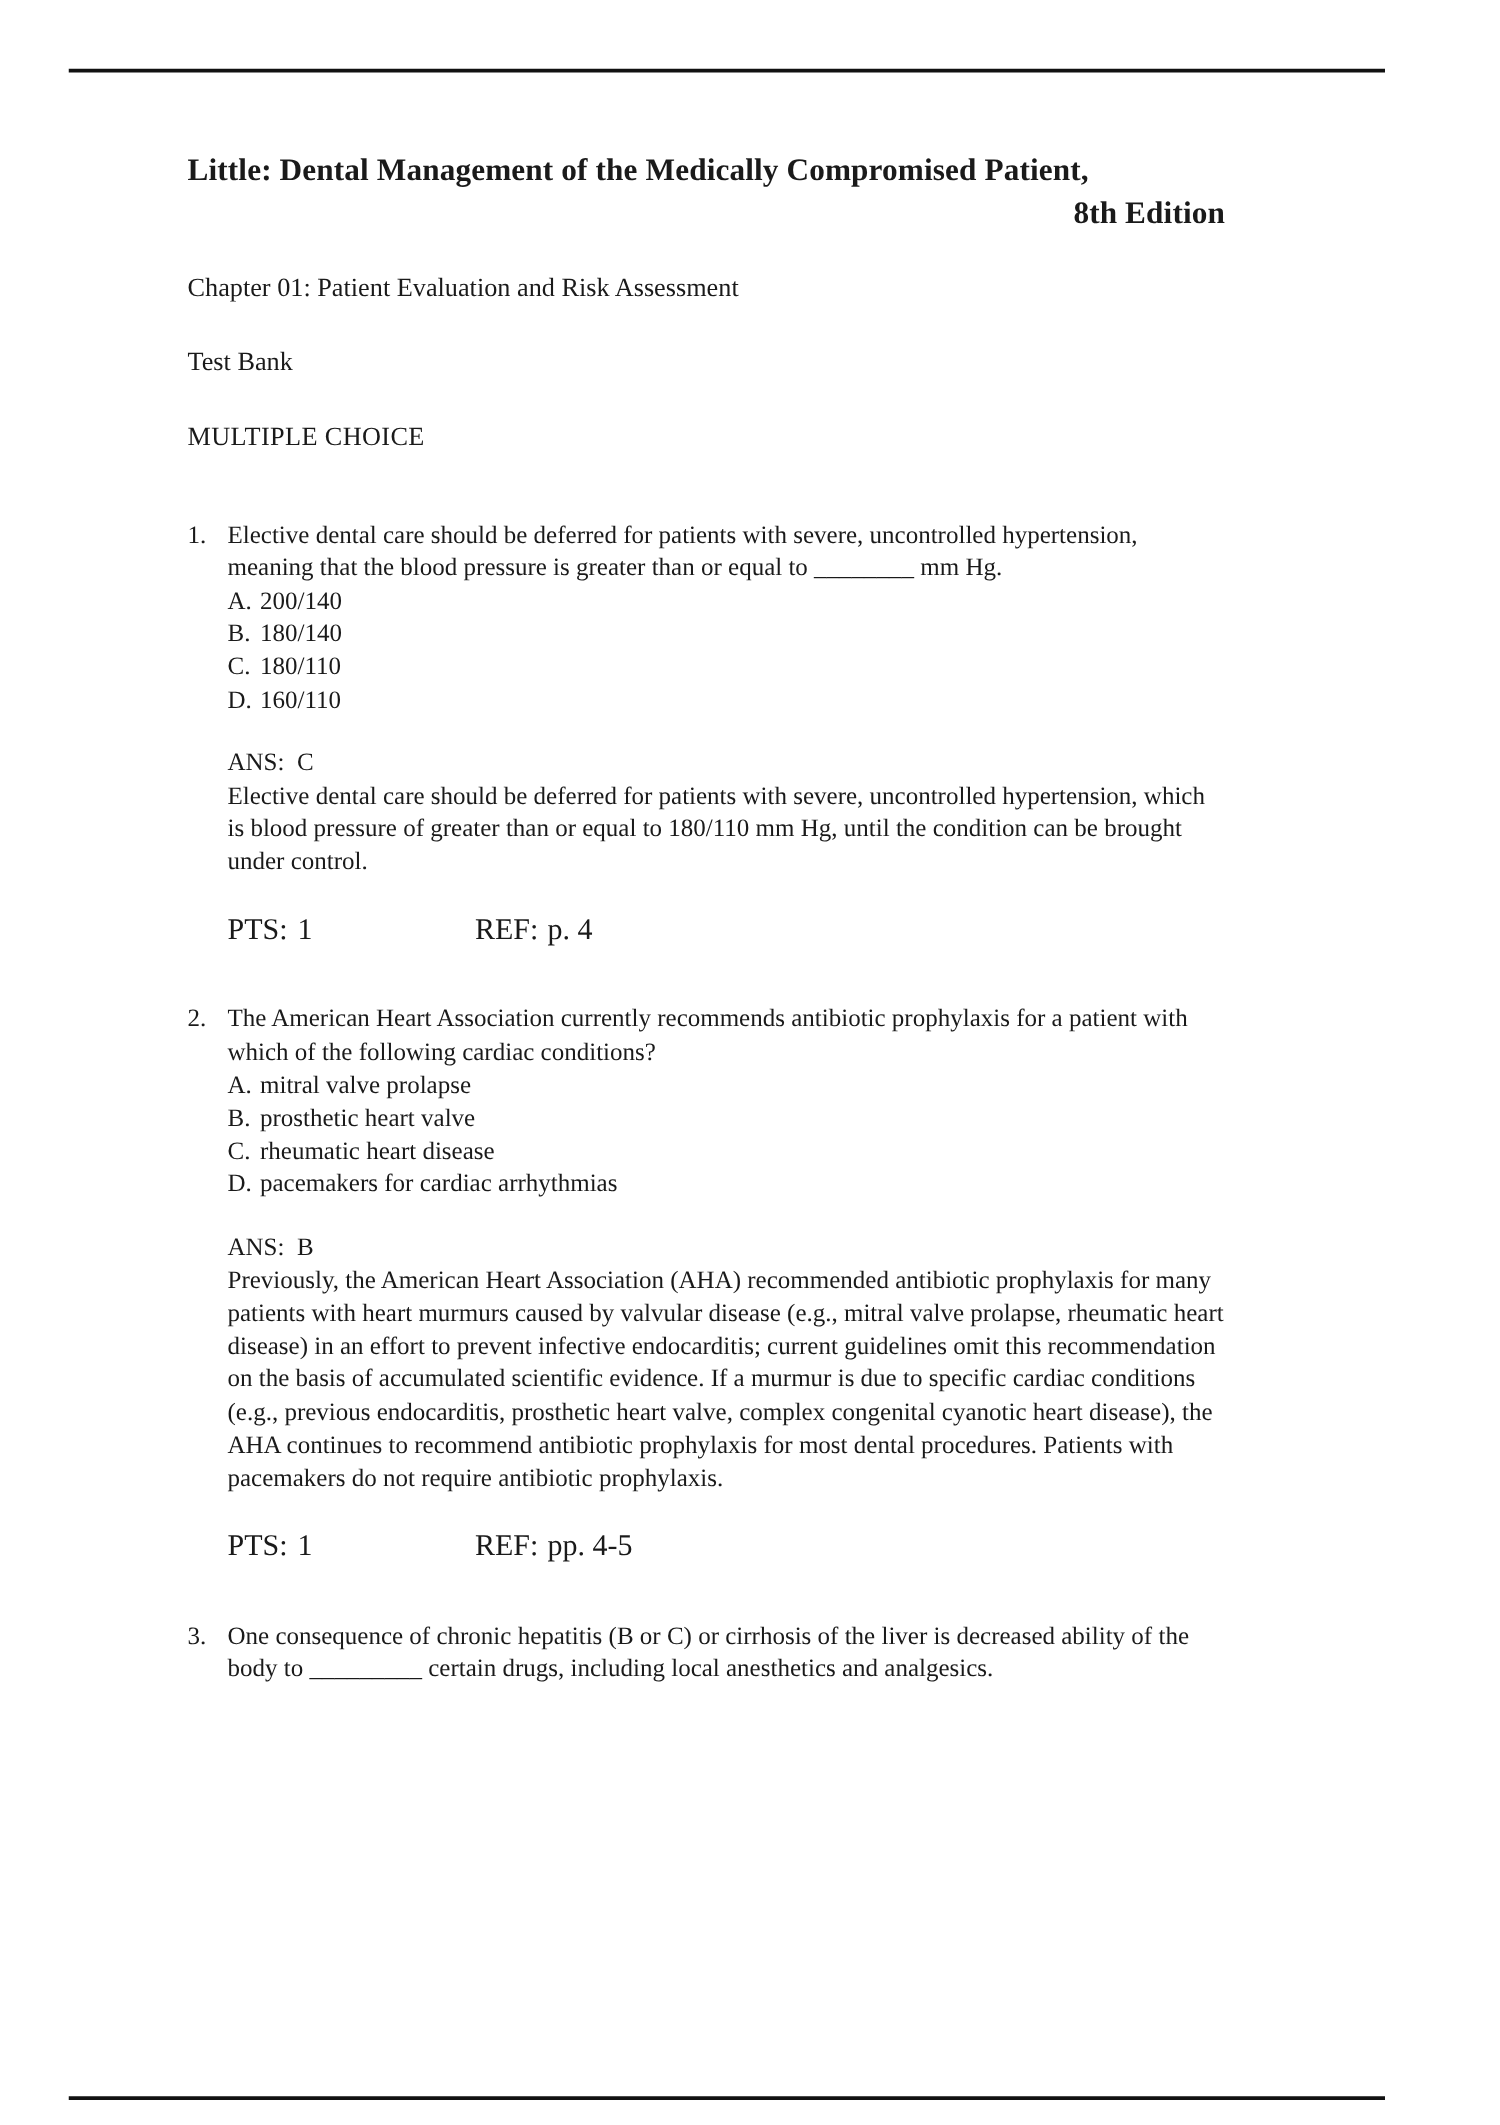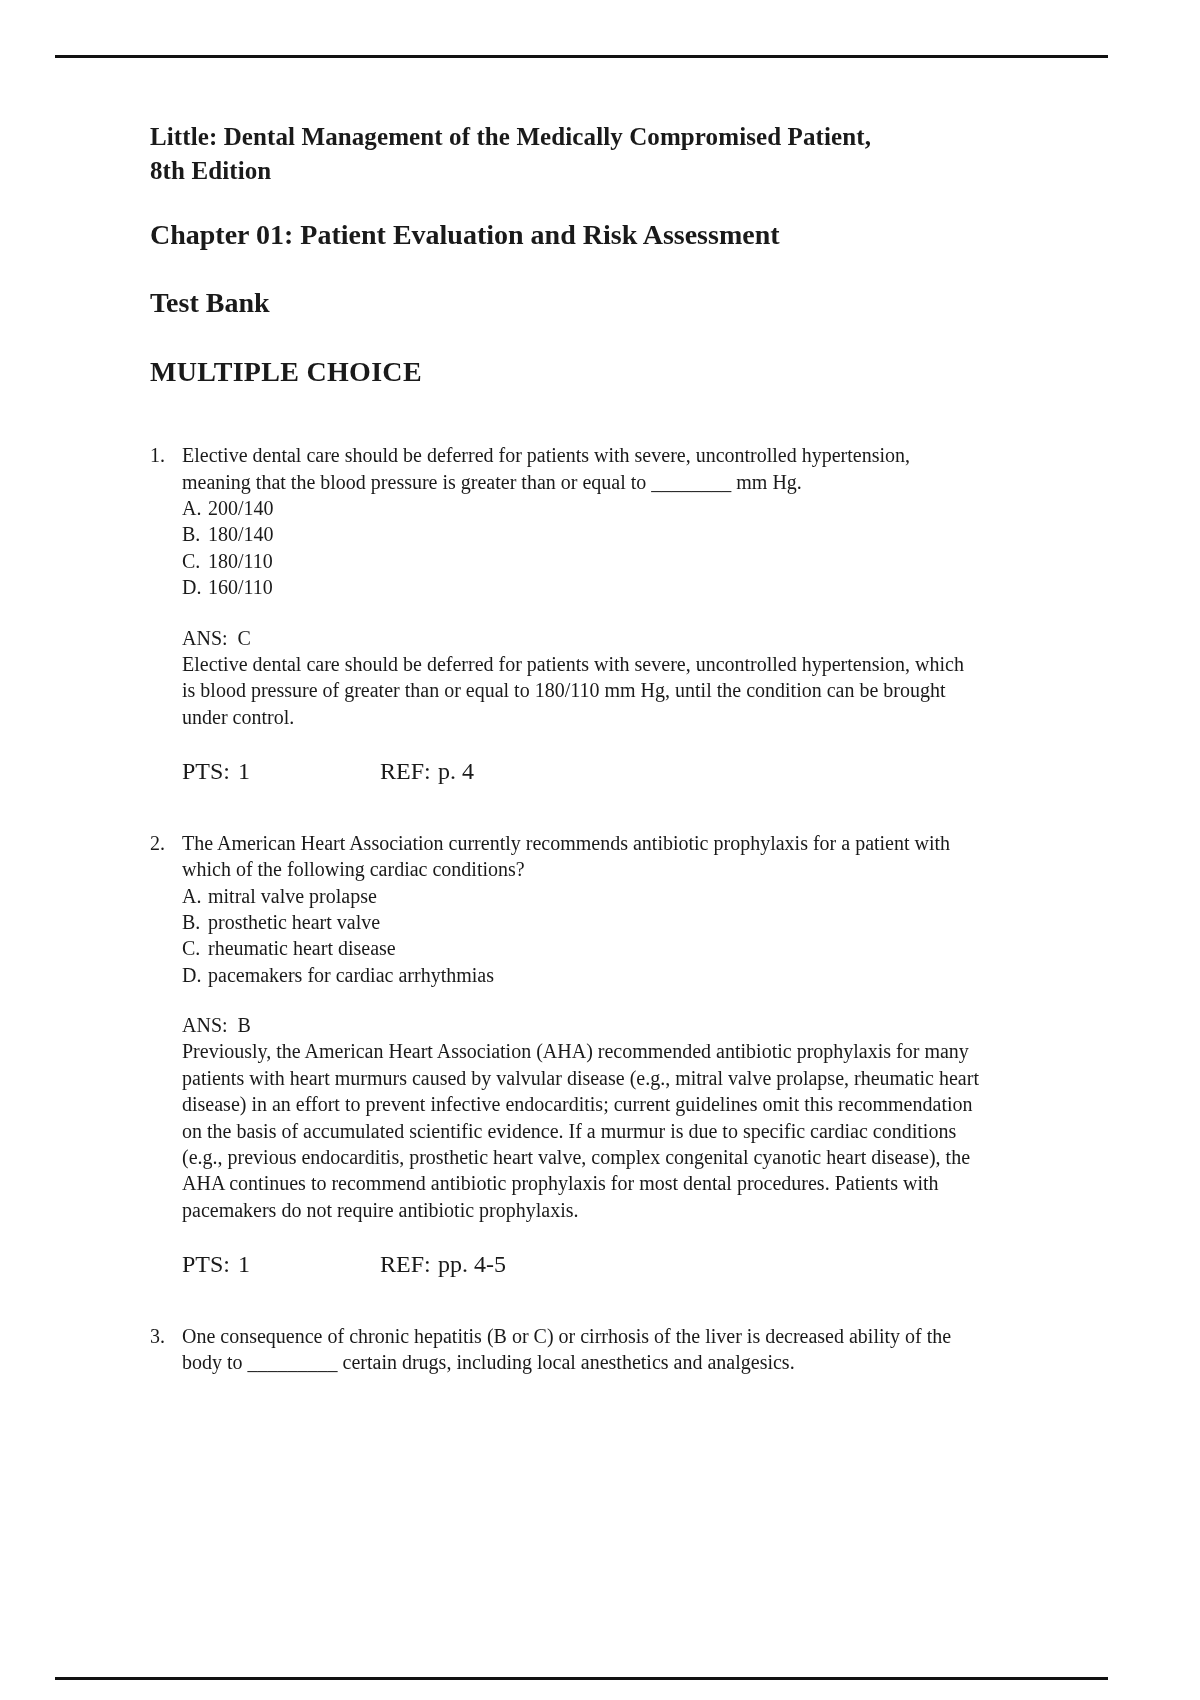--- a/index.html
+++ b/index.html
@@ -34,27 +34,27 @@
     width: 830px;
   }
 
   .doc-title {
     font-size: 25px;
     font-weight: bold;
     line-height: 1.34;
     letter-spacing: 0.1px;
     margin: 0 0 30px 0;
   }
-  .doc-title .line2 { display: block; }
+  .doc-title .line2 { display: block; text-align: right; }
 
   .chapter-line,
   .testbank-line,
   .section-line {
-    font-size: 28px;
-    font-weight: bold;
+    font-size: 21px;
+    font-weight: normal;
     margin: 0 0 32px 0;
     line-height: 1.3;
   }
   .section-line { margin-bottom: 52px; letter-spacing: 0.3px; }
 
   .question-block { margin-bottom: 8px; }
 
   .q-row {
     display: flex;
     align-items: flex-start;

